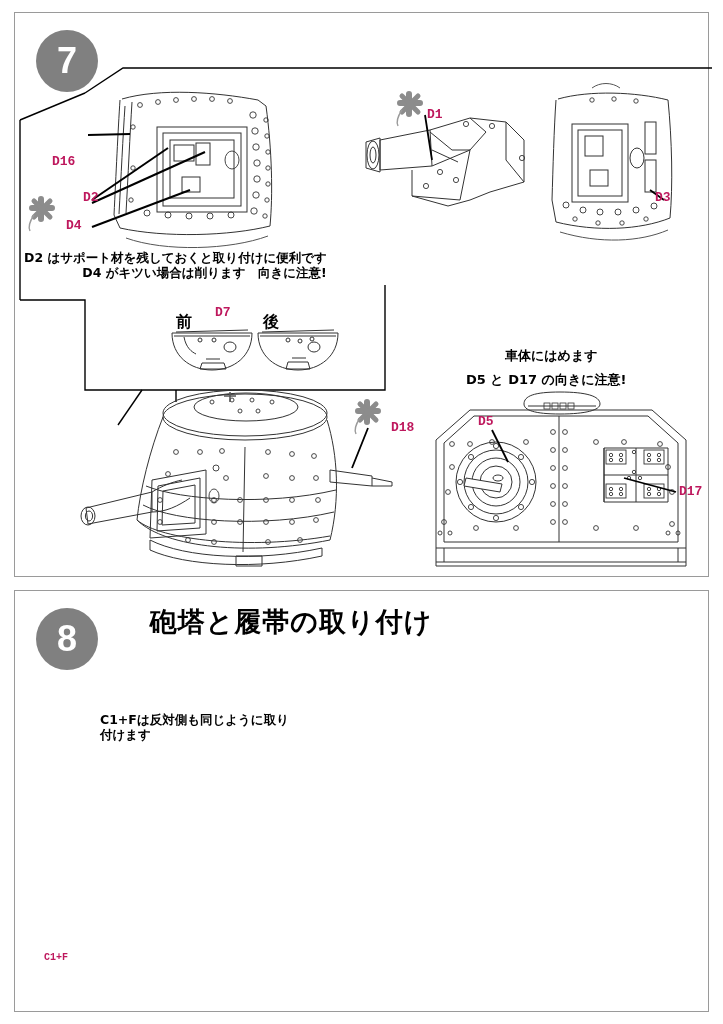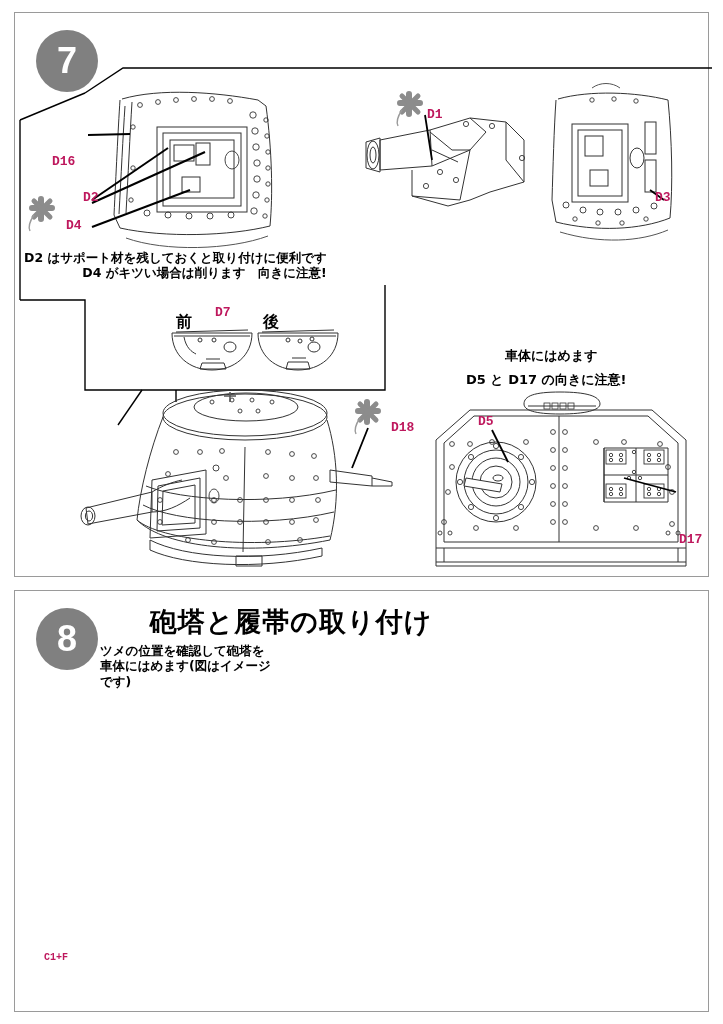--- a/index.html
+++ b/index.html
@@ -651,32 +651,31 @@
   <div class="note" id="note-rear-parts">D5 と D17 の向きに注意!</div>
 
   <div class="plabel" style="left:52px;top:126px;margin-top:28px;">D16</div>
   <div class="plabel" style="left:66px;top:190px;padding-left:17px;">D2</div>
   <div class="plabel" style="left:66px;top:218px;">D4</div>
   <div class="plabel" style="left:427px;top:107px;">D1</div>
   <div class="plabel" style="left:655px;top:190px;">D3</div>
   <div class="plabel" style="left:215px;top:305px;text-align:center;">D7</div>
   <div class="plabel" style="left:362px;top:420px;margin-left:29px;">D18</div>
   <div class="plabel" style="left:478px;top:414px;">D5</div>
-  <div class="plabel" style="left:679px;top:484px;margin-top:48px;">D17</div>
+  <div class="plabel" style="left:679px;top:484px;">D17</div>
 
   <div class="jlabel" style="left:176px;top:312px;">前</div>
   <div class="jlabel" style="left:263px;top:312px;">後</div>
 
   <div class="panel" id="panel-8"></div>
 
   <div class="step-badge" id="badge-8">
     <span>8</span>
   </div>
 
   <div class="panel-title" id="title-8">砲塔と履帯の取り付け</div>
 
-  <div class="note" id="note-8-a">ツメの位置を確認して砲塔を
-車体にはめます(図はイメージ
-です)</div>
+  <div class="note" id="note-8-b">C1+Fは反対側も同じように取り
+付けます</div>
 
   <div class="plabel" style="left:44px;top:952px;font-size:10px;">C1+F</div>
 
 </div>
 
 </body></html>

